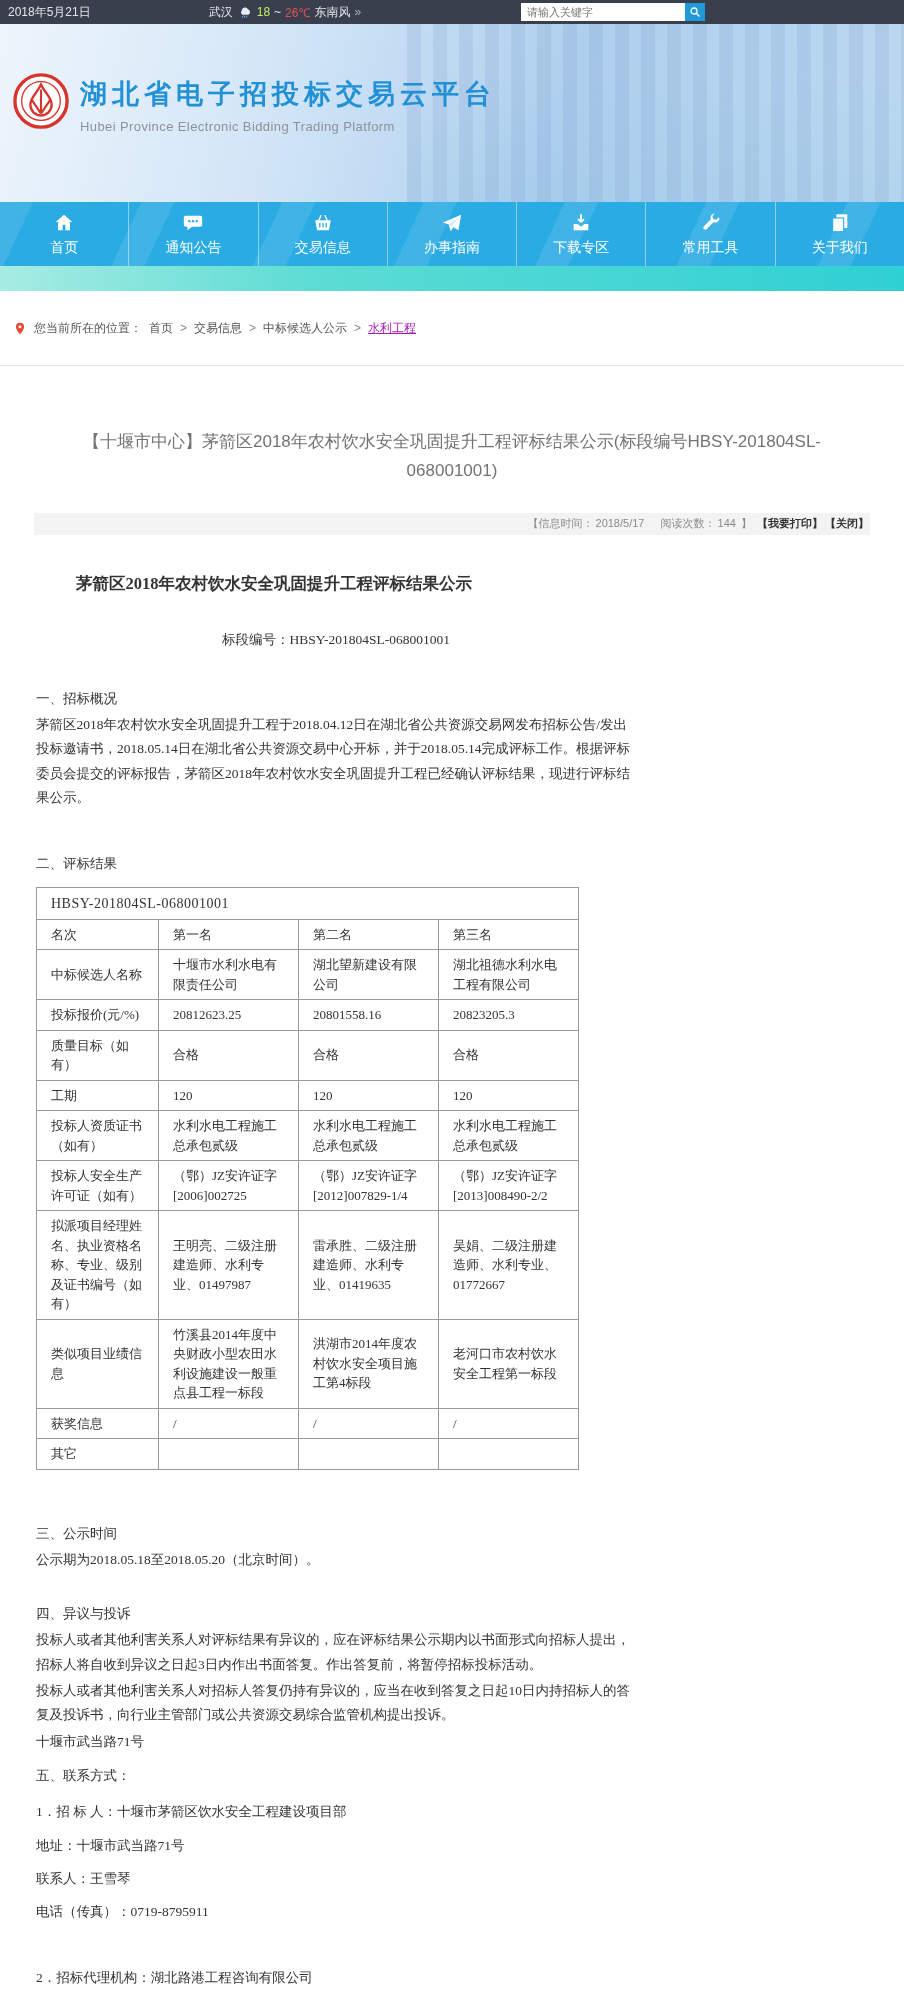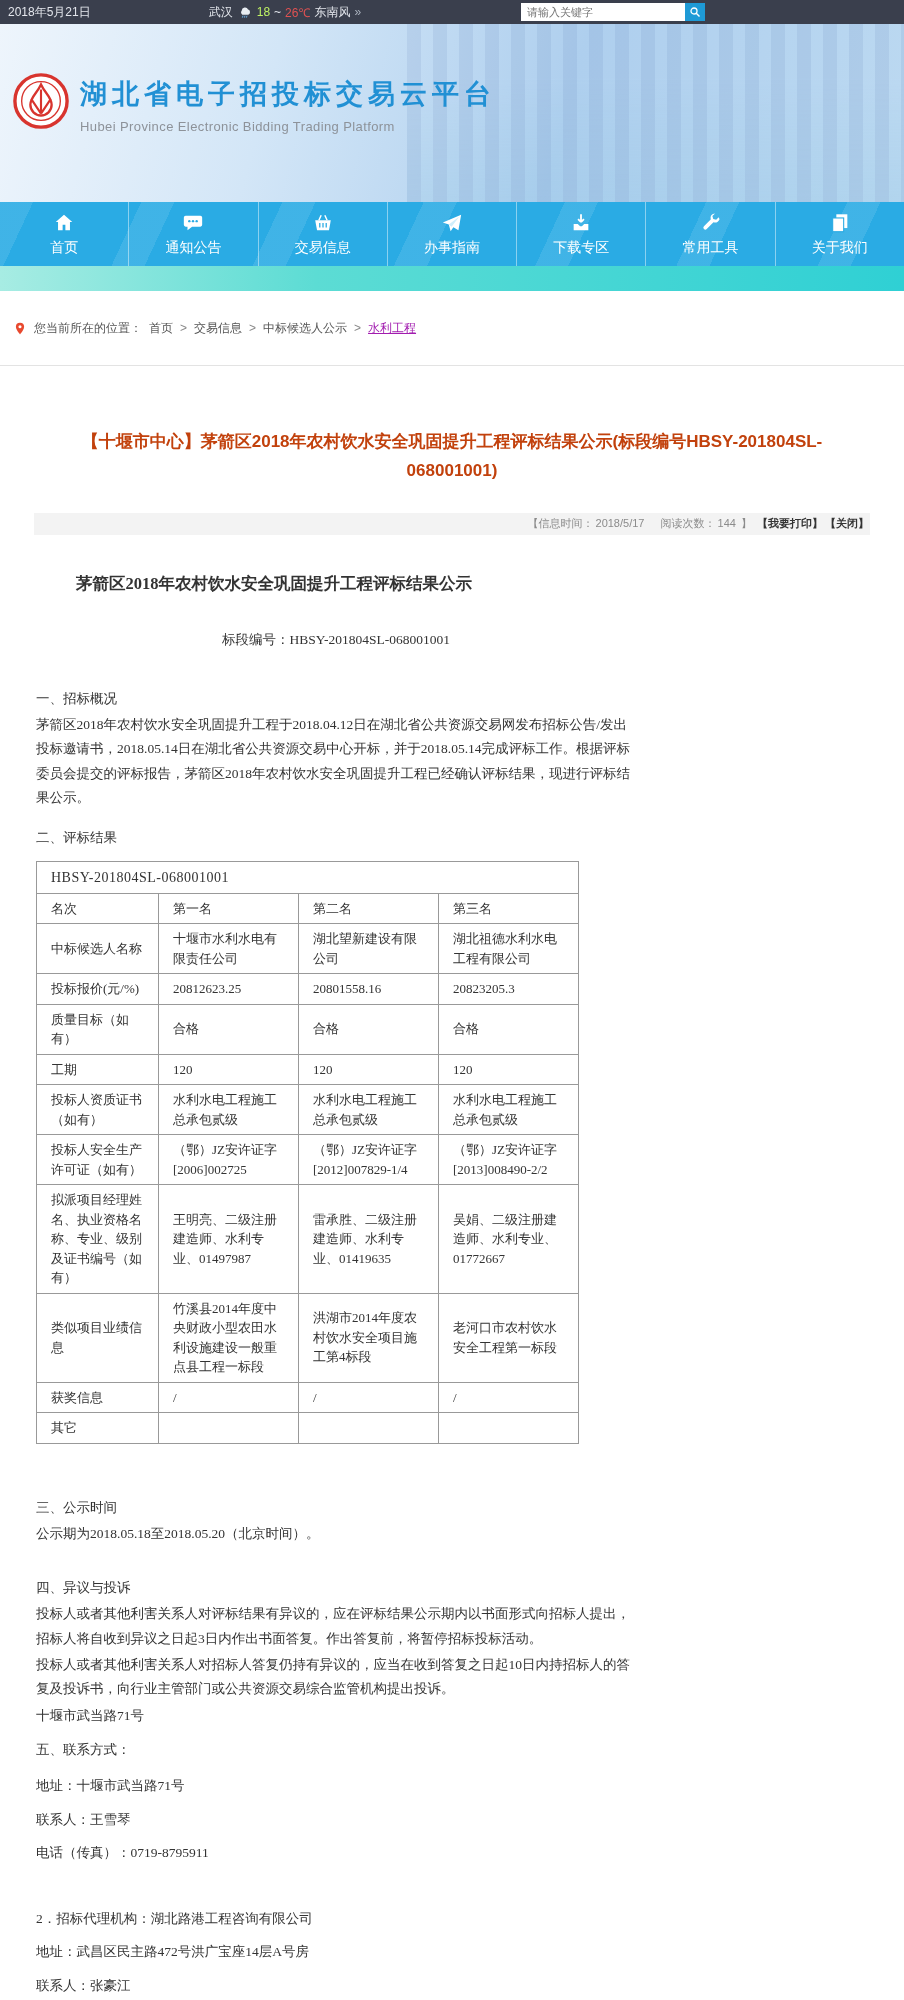--- a/index.html
+++ b/index.html
@@ -42,32 +42,32 @@
   .strip{height:25px;background:linear-gradient(90deg,#a7ece3 0%,#5cdcd4 35%,#2fd0d4 100%);}
 
   
   .crumbbar{height:42px;display:flex;align-items:center;gap:7px;padding:16px 13px;
             border-bottom:1px solid #e3e3e3;font-size:12px;color:#555;background:#fff;}
   .crumb{cursor:pointer;}
   .crumb-sep{color:#888;}
   .crumb-current{color:#a21caf;text-decoration:underline;}
 
   
-  .page-title{width:780px;margin:62px auto 0;text-align:center;font-size:17px;font-weight:bold;
-              color:#c2410c;line-height:1.7;}
+  .page-title{width:780px;margin:62px auto 0;text-align:center;font-size:17px;font-weight:normal;
+              color:#737373;line-height:1.7;}
   .meta{width:836px;margin:27px auto 0;background:#f3f3f3;text-align:right;font-size:11px;
         color:#8b8b8b;padding:3px 0 4px;}
   .meta .strong{color:#333;font-weight:bold;cursor:pointer;}
   .meta span{margin:0 1px;}
 
   .article-body{width:600px;margin:34px 0 0 36px;font-family:"Liberation Serif","DejaVu Serif",serif;
                 font-size:13.5px;color:#333;line-height:1.8;}
   .doc-heading{font-size:16.5px;font-weight:bold;margin-left:40px;}
   .doc-no{margin-top:30px;text-align:center;}
-  .sec-title{margin-top:16px;}
+  .sec-title{margin-top:42px;}
   .para{margin-top:2px;}
 
   
   .result-table{border-collapse:collapse;margin-top:10px;font-size:13px;
                 font-family:"Liberation Serif","DejaVu Serif",serif;color:#333;}
   .result-table td{border:1px solid #999;text-align:left;padding:5px 14px;line-height:1.5;}
   .result-table .span-hd{font-size:14px;letter-spacing:.5px;}
   .col-lbl{width:122px;} .col-v{width:140px;}
 
   
@@ -290,20 +290,21 @@
     <div class="para">公示期为2018.05.18至2018.05.20（北京时间）。</div>
 
     <div class="sec-title" style="margin-top:30px;">四、异议与投诉</div>
     <div class="para">投标人或者其他利害关系人对评标结果有异议的，应在评标结果公示期内以书面形式向招标人提出，招标人将自收到异议之日起3日内作出书面答复。作出答复前，将暂停招标投标活动。</div>
     <div class="para">投标人或者其他利害关系人对招标人答复仍持有异议的，应当在收到答复之日起10日内持招标人的答复及投诉书，向行业主管部门或公共资源交易综合监管机构提出投诉。</div>
     <div class="para">十堰市武当路71号</div>
 
     <div class="sec-title" style="margin-top:10px;">五、联系方式：</div>
 
     <div class="contact first">
+      <div>1．招 标 人：十堰市茅箭区饮水安全工程建设项目部</div>
       <div>地址：十堰市武当路71号</div>
       <div>联系人：王雪琴</div>
       <div>电话（传真）：0719-8795911</div>
     </div>
 
     <div class="contact">
       <div>2．招标代理机构：湖北路港工程咨询有限公司</div>
       <div>地址：武昌区民主路472号洪广宝座14层A号房</div>
       <div>联系人：张豪江</div>
       <div>电话（传真）：0719-8128831</div>

